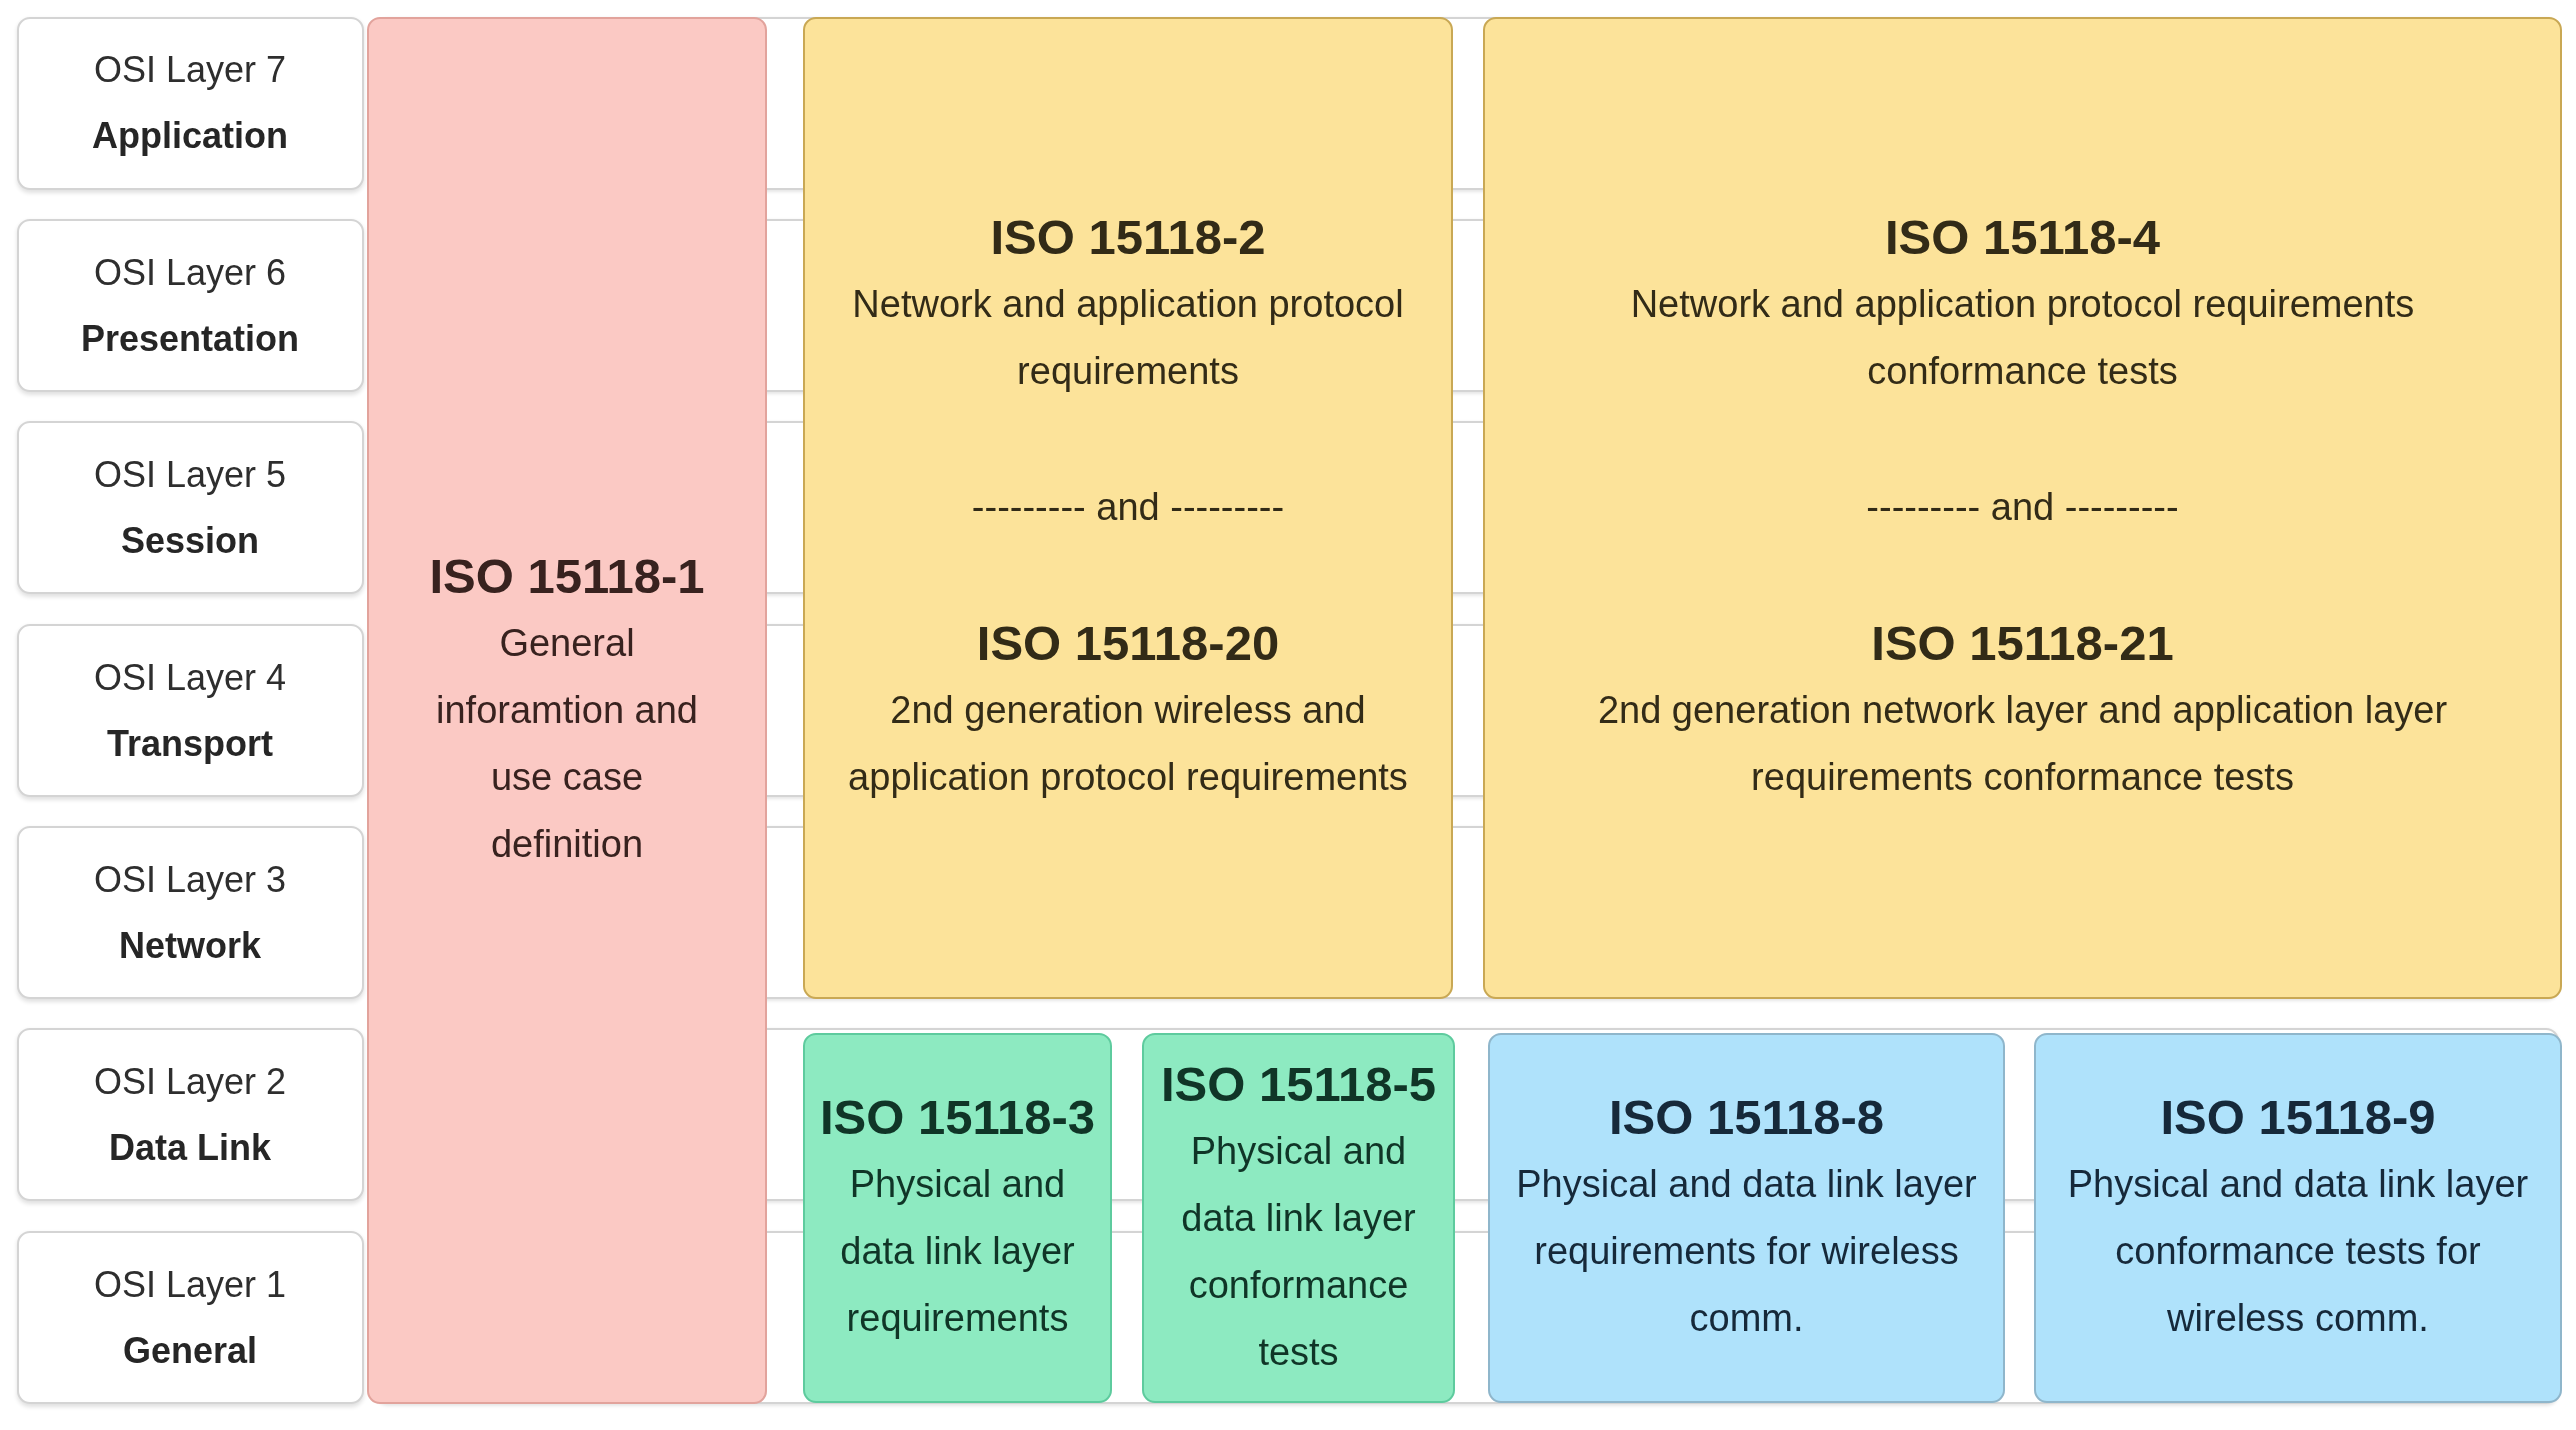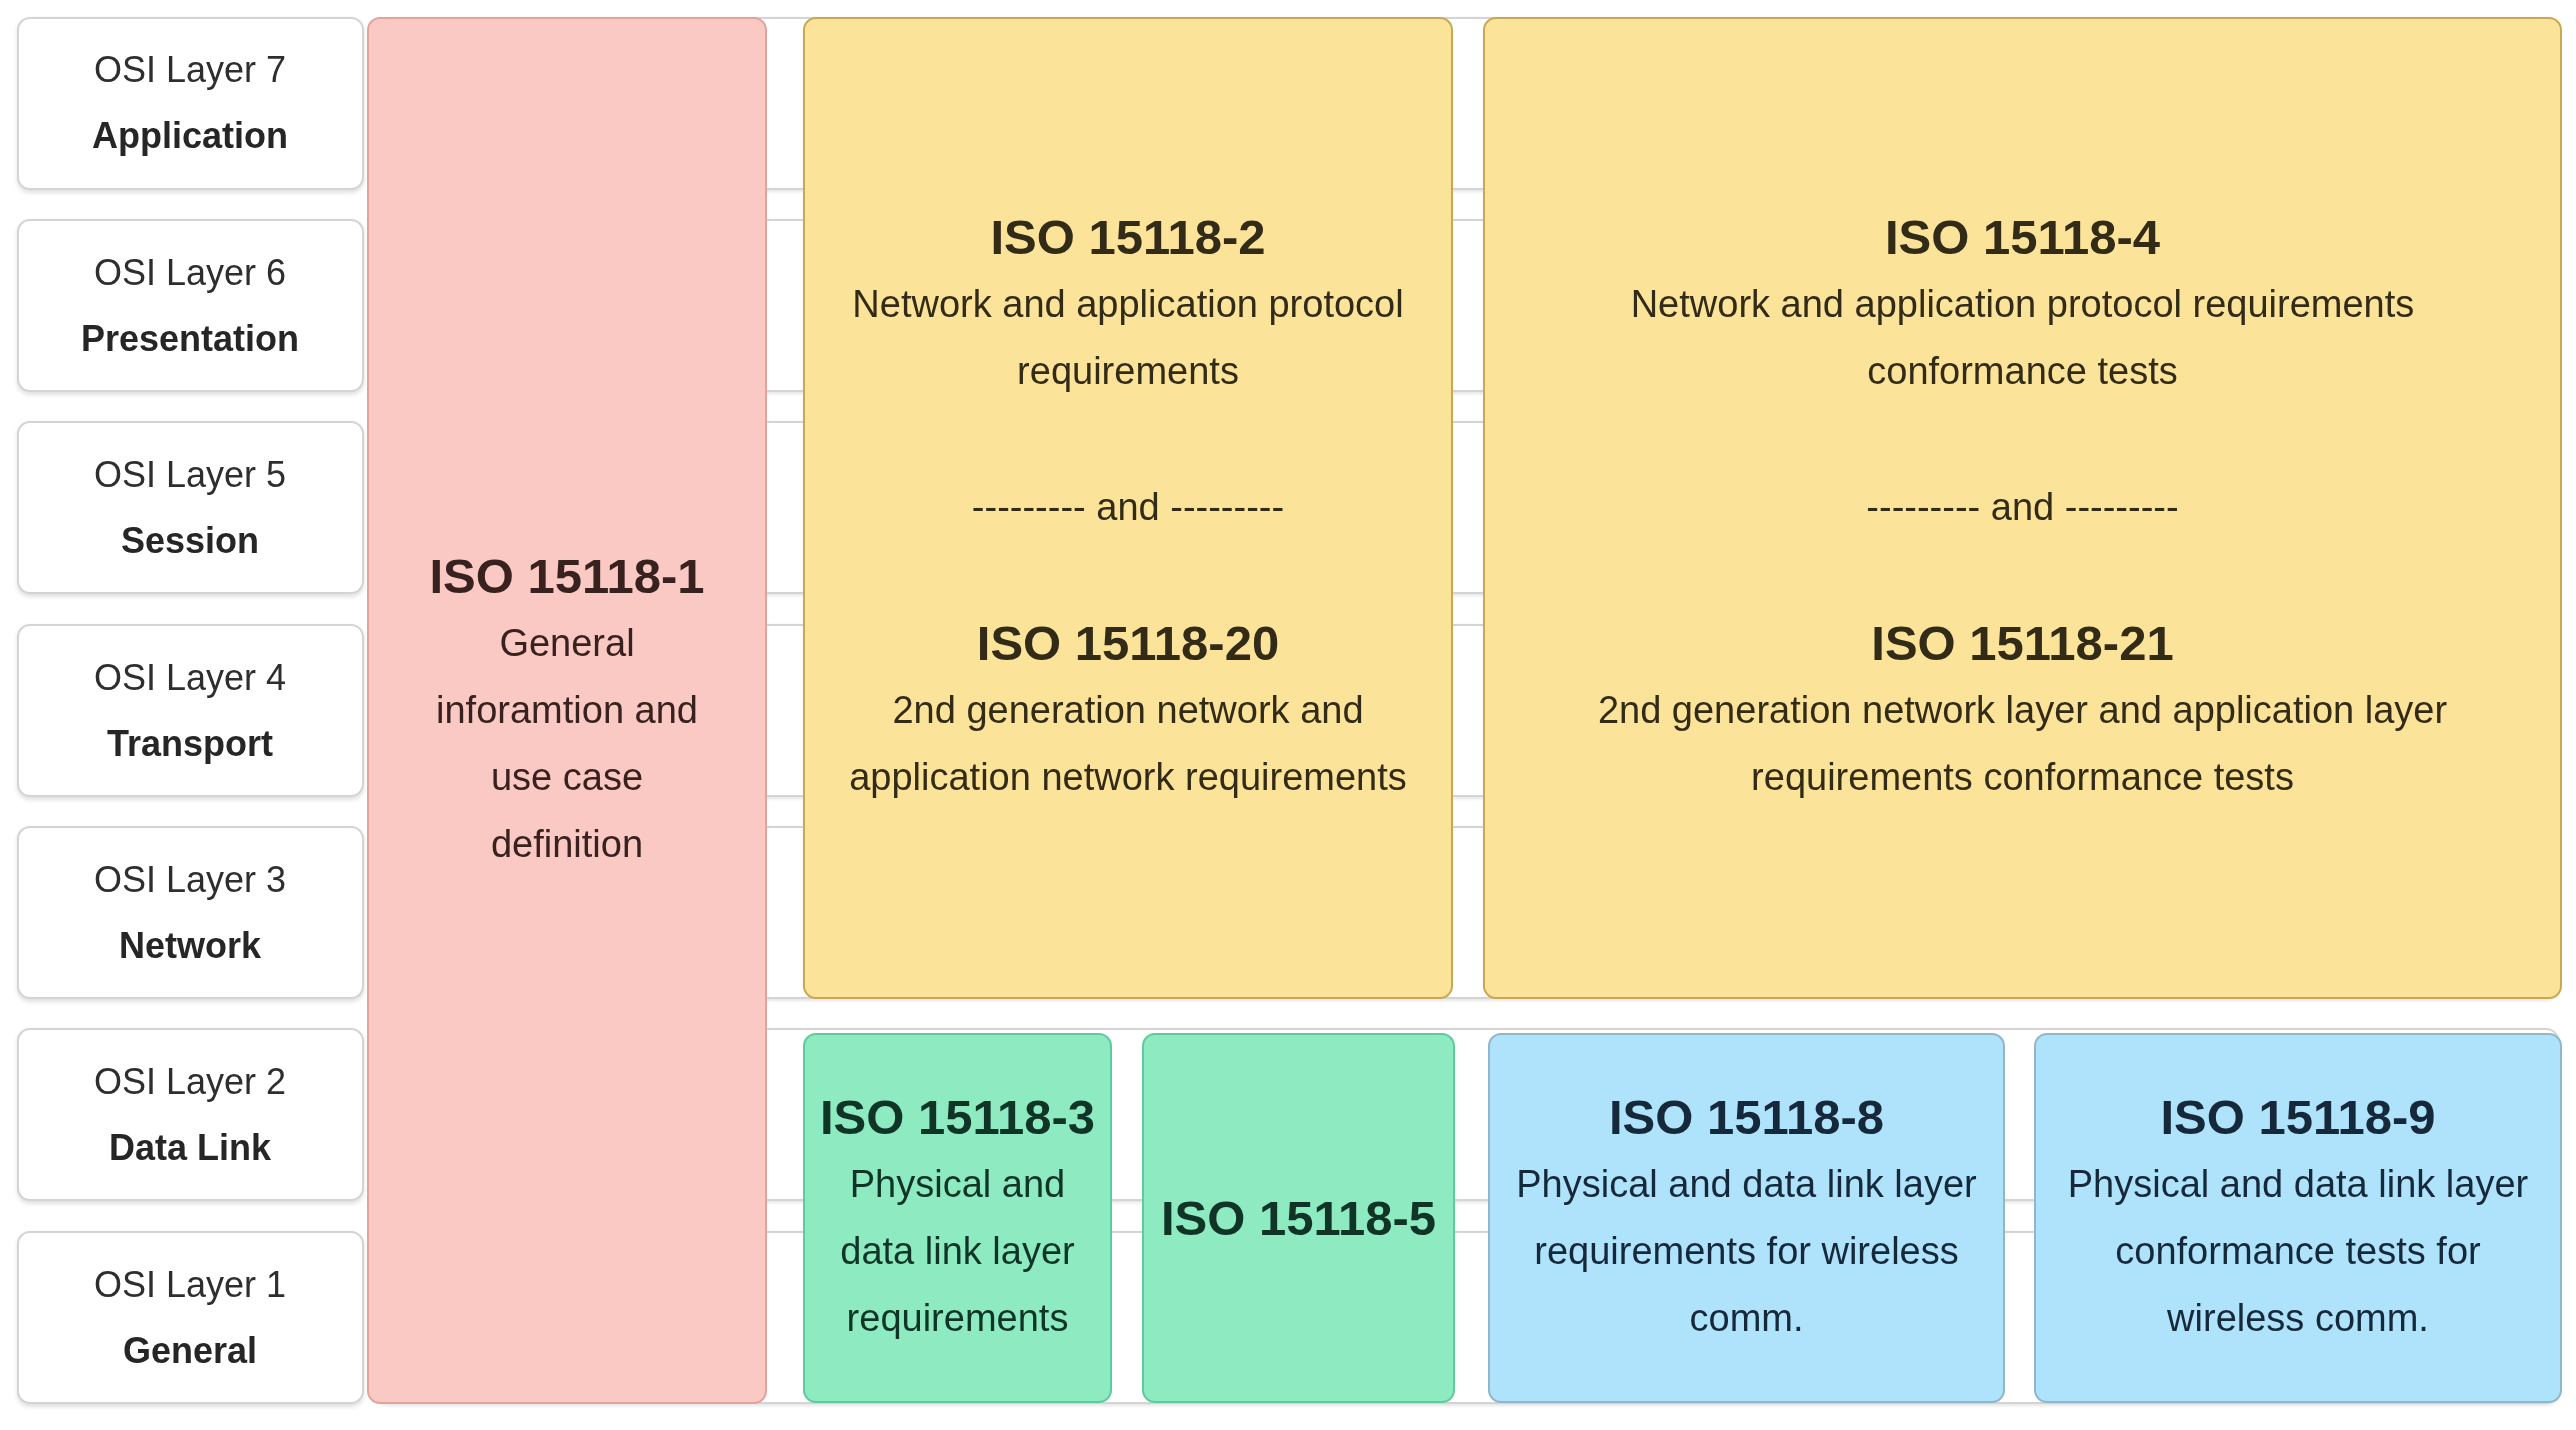--- a/index.html
+++ b/index.html
@@ -107,38 +107,39 @@
   <div class="abs std-box pink pink-box">
     <div class="std-title">ISO 15118-1</div>
     <div class="std-desc">General inforamtion and use case definition</div>
   </div>
 
   <div class="abs std-box yellow y1 yellow-1">
     <div class="std-title">ISO 15118-2</div>
     <div class="std-desc">Network and application protocol requirements</div>
     <div class="std-sep">--------- and ---------</div>
     <div class="std-title">ISO 15118-20</div>
-    <div class="std-desc">2nd generation network and application network requirements</div>
+    <div class="std-desc">2nd generation wireless and application protocol requirements</div>
   </div>
 
   <div class="abs std-box yellow y2 yellow-2">
     <div class="std-title">ISO 15118-4</div>
     <div class="std-desc">Network and application protocol requirements conformance tests</div>
     <div class="std-sep">--------- and ---------</div>
     <div class="std-title">ISO 15118-21</div>
     <div class="std-desc">2nd generation network layer and application layer requirements conformance tests</div>
   </div>
 
   <div class="abs std-box green g1 green-1">
     <div class="std-title">ISO 15118-3</div>
     <div class="std-desc">Physical and data link layer requirements</div>
   </div>
 
   <div class="abs std-box green g2 green-2">
     <div class="std-title">ISO 15118-5</div>
+    <div class="std-desc">Physical and data link layer conformance tests</div>
   </div>
 
   <div class="abs std-box blue b1 blue-1">
     <div class="std-title">ISO 15118-8</div>
     <div class="std-desc">Physical and data link layer requirements for wireless comm.</div>
   </div>
 
   <div class="abs std-box blue b2 blue-2">
     <div class="std-title">ISO 15118-9</div>
     <div class="std-desc">Physical and data link layer conformance tests for wireless comm.</div>

